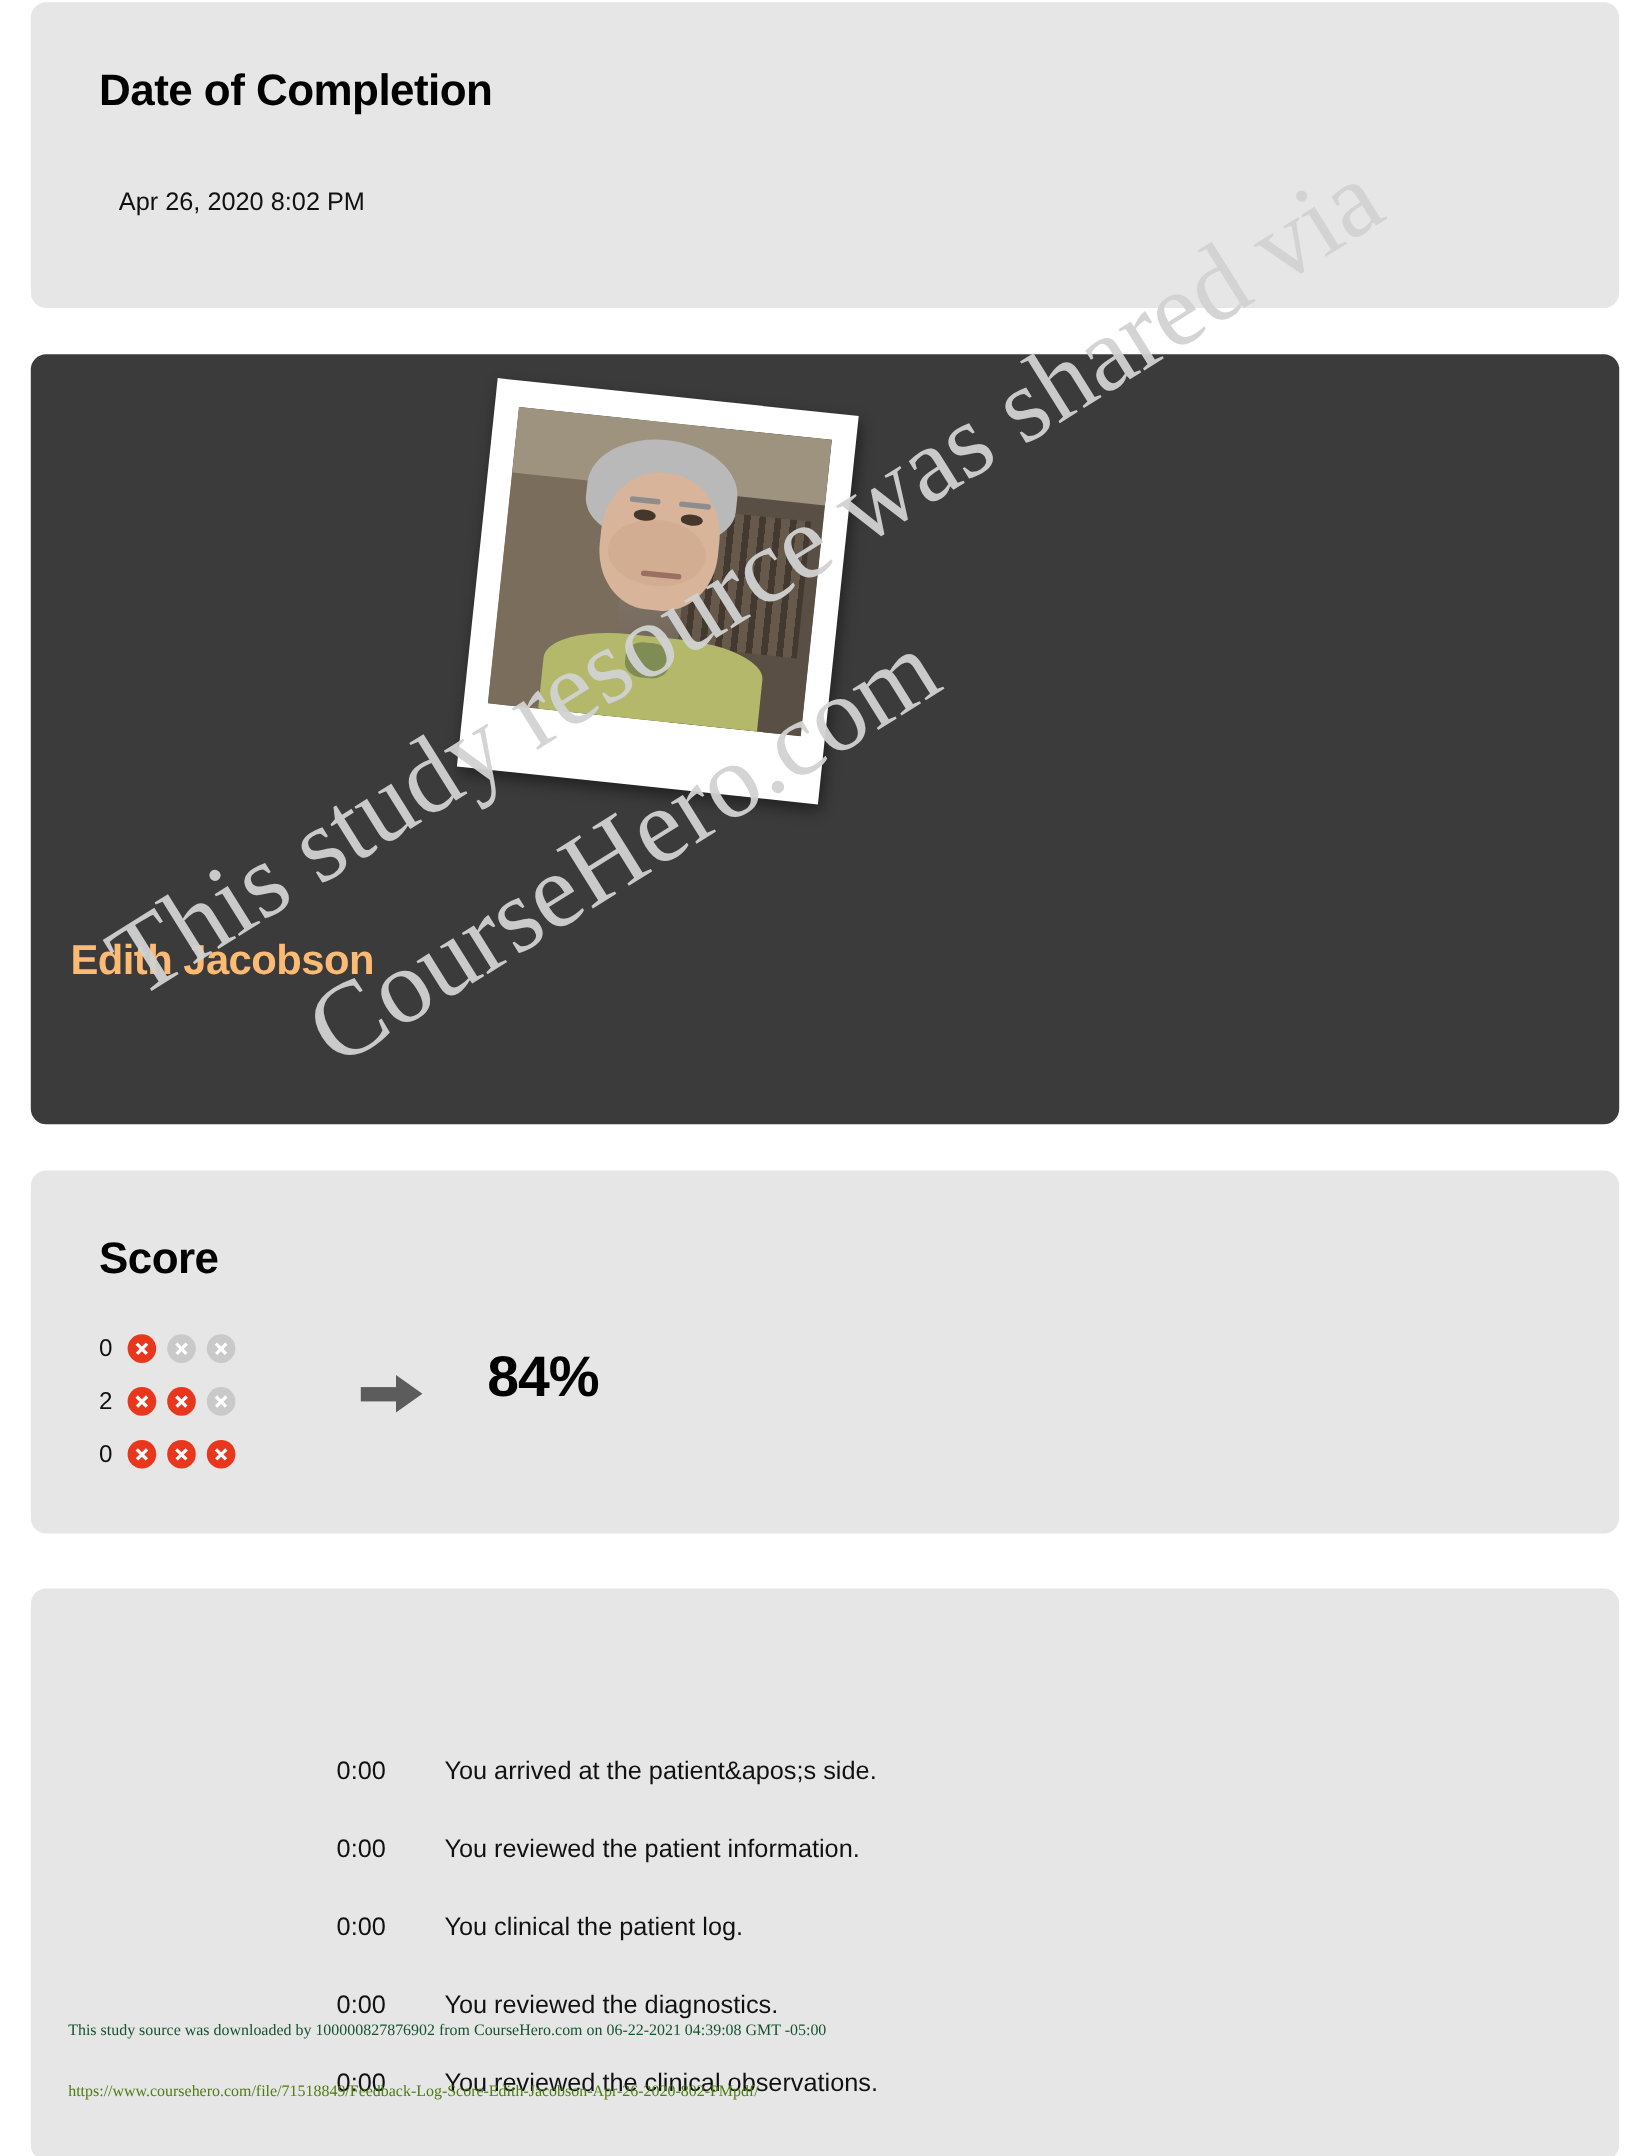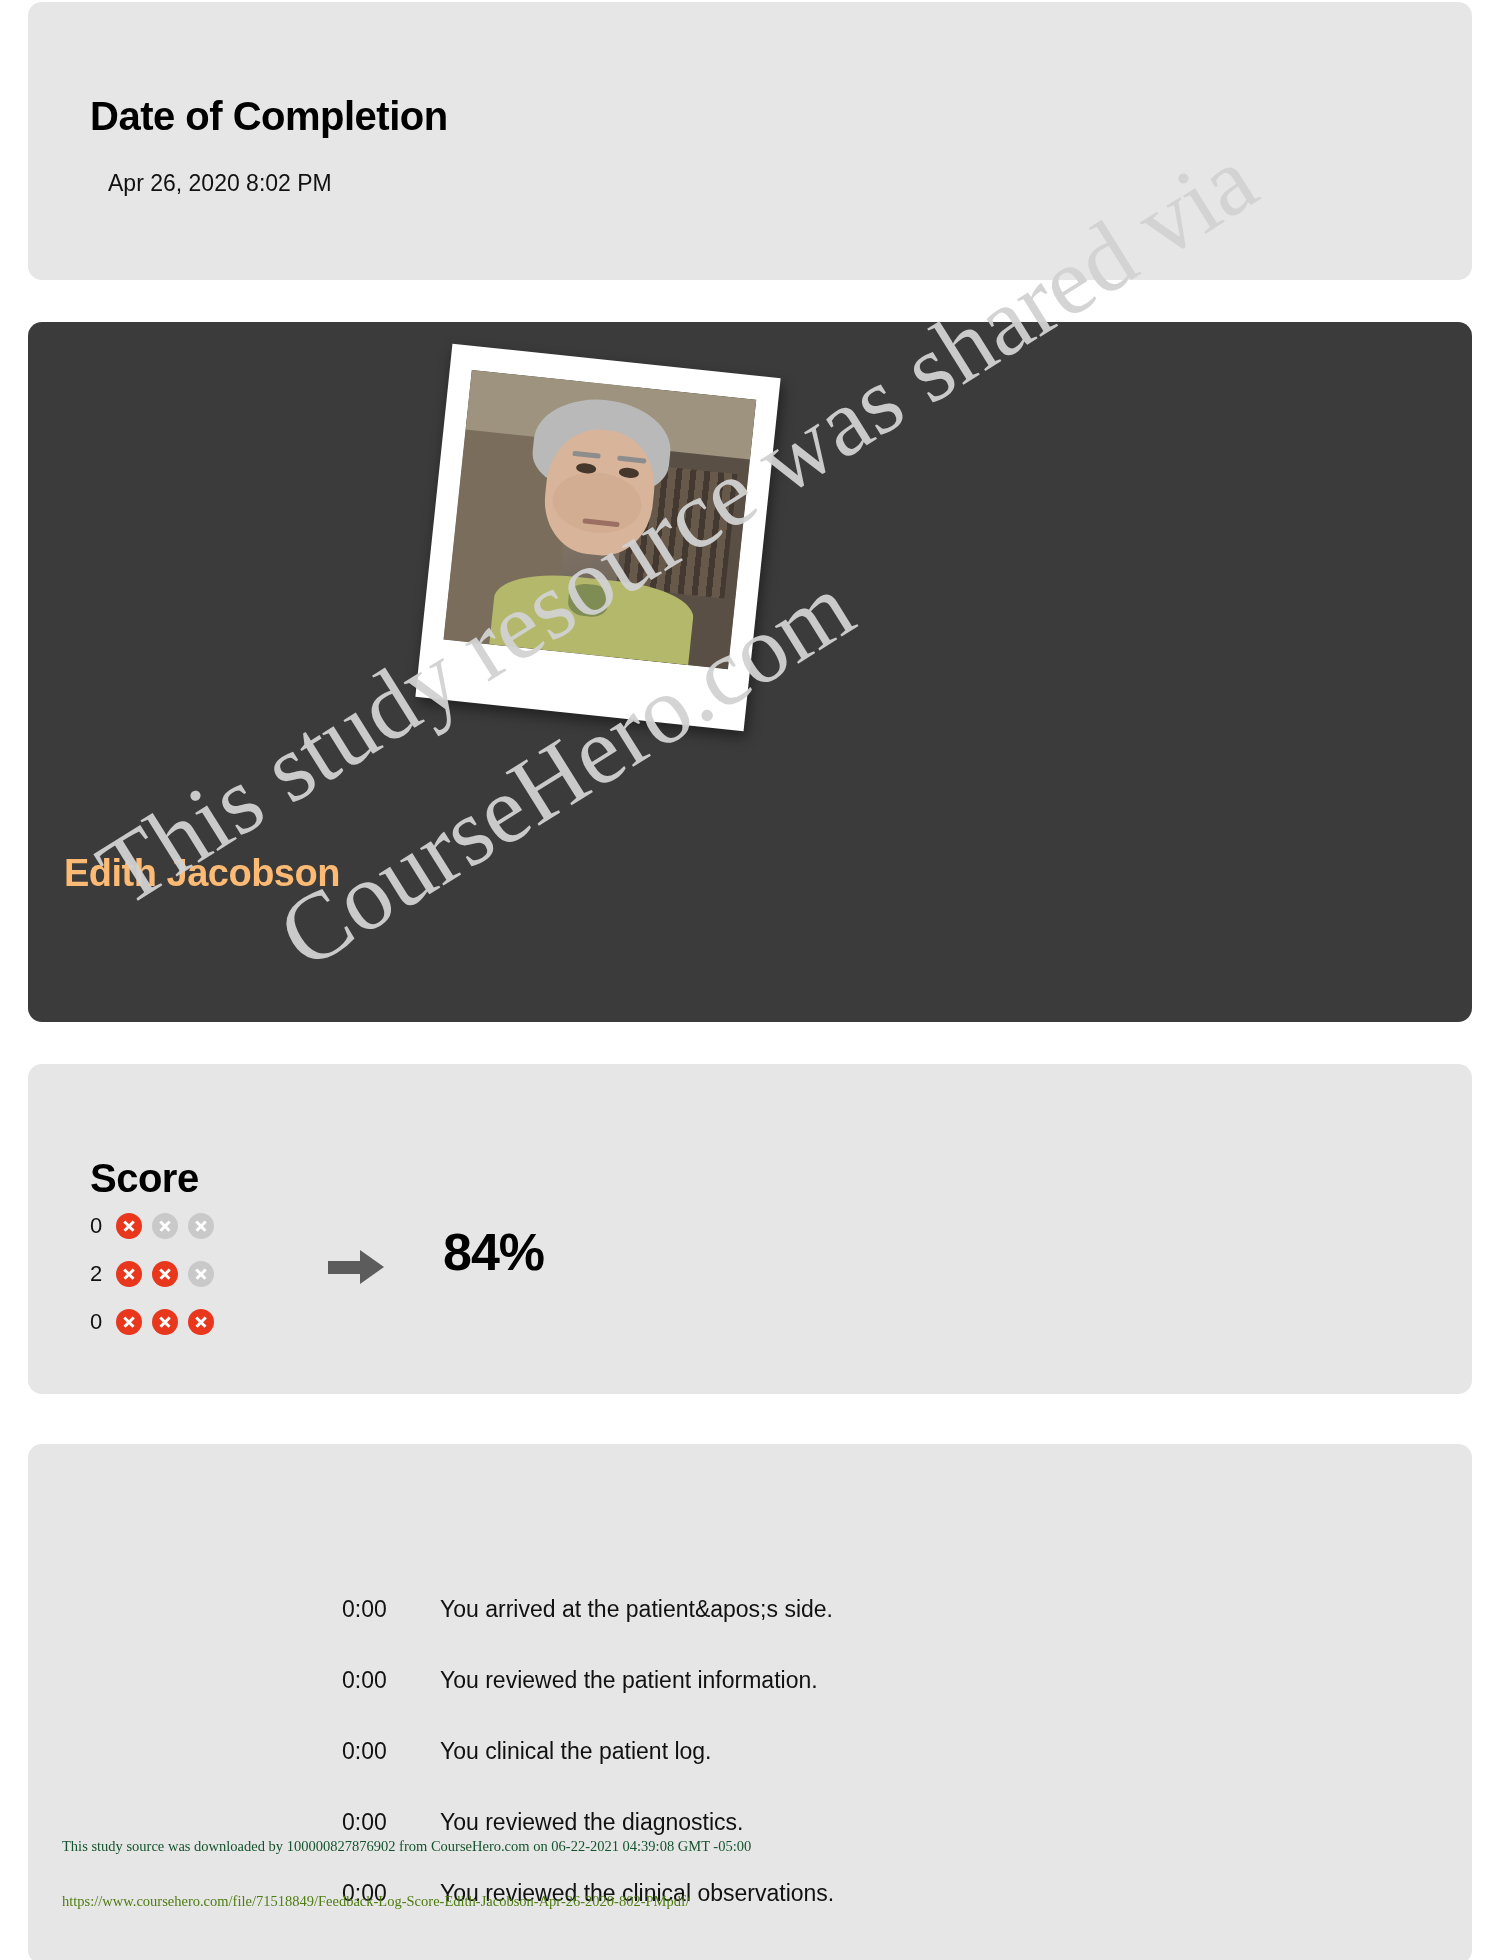--- a/index.html
+++ b/index.html
@@ -40,21 +40,20 @@
   
   #card-date {
     top: 2px;
     height: 278px;
   }
   .section-title {
     font-size: 40px;
     font-weight: bold;
     color: #000;
     letter-spacing: -0.5px;
-    margin-top: 34px;
   }
   #date-title {
     position: absolute;
     left: 62px;
     top: 58px;
   }
   #date-value {
     position: absolute;
     left: 80px;
     top: 168px;
@@ -218,21 +217,21 @@
     left: 278px;
     top: 152px;
     width: 1100px;
   }
   .log-row {
     display: flex;
     margin-bottom: 44px;
     font-size: 23px;
     color: #111;
   }
-  .log-time { width: 98px; margin-left: 36px; }
+  .log-time { width: 98px; }
   .log-text { }
 
   
   #watermark {
     position: absolute;
     left: 230px;
     top: 480px;
     width: 1020px;
     height: 900px;
     transform: rotate(-32deg);

